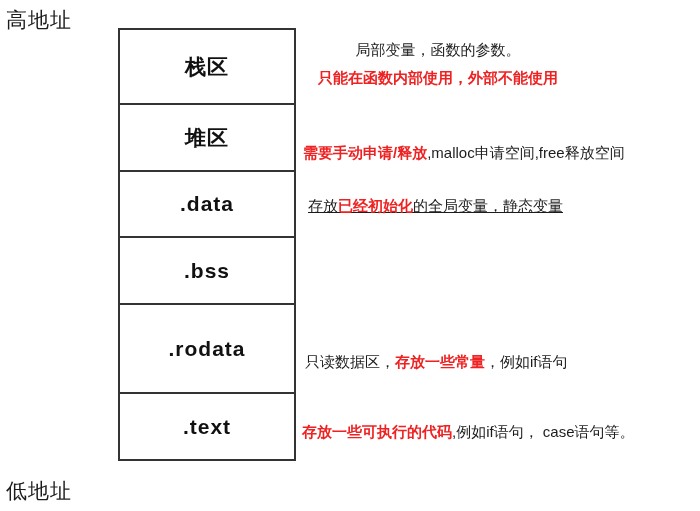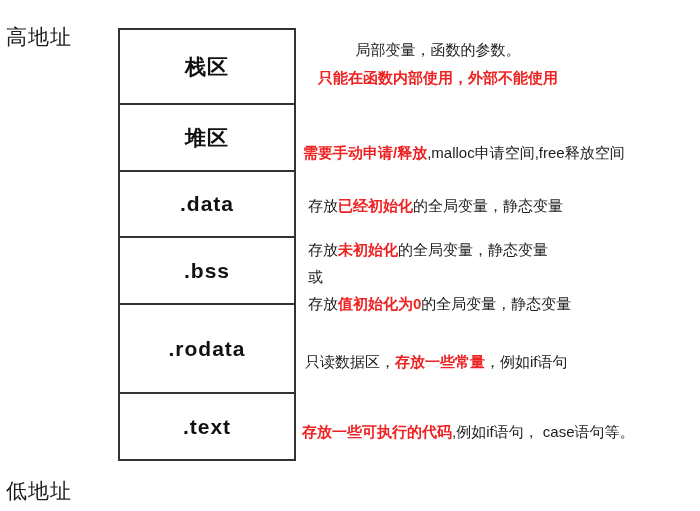--- a/index.html
+++ b/index.html
@@ -19,21 +19,21 @@
   }
   .stage { position: absolute; inset: 0; width: 700px; height: 511px; }
 
   .addr-label {
     position: absolute;
     left: 6px;
     font-size: 21px;
     color: var(--ink);
     letter-spacing: 1px;
   }
-  .addr-high { top: 23px; }
+  .addr-high { top: 6px; }
   .addr-low  { top: 477px; }
 
   .mem-column {
     position: absolute;
     left: 118px;
     top: 28px;
     width: 178px;
   }
   .mem-box {
     width: 178px;
@@ -60,21 +60,21 @@
   .note {
     position: absolute;
     font-size: 15px;
     line-height: 27px;
     white-space: nowrap;
     color: var(--ink);
   }
   .note .red { color: var(--red); font-weight: 700; }
   .note-stack  { left: 318px; top: 36px;  line-height: 28px; text-align: center; }
   .note-heap   { left: 303px; top: 139px; }
-  .note-data   { left: 308px; top: 192px; }
+  .note-data   { left: 308px; top: 192px; text-decoration: underline; }
   .note-bss    { left: 308px; top: 236px; }
   .note-rodata { left: 305px; top: 348px; }
   .note-text   { left: 302px; top: 418px; }
 </style>
 </head>
 <body>
 
 <div class="stage">
 
   <div class="addr-label addr-high">高地址</div>
@@ -107,25 +107,20 @@
   </div>
 
   <div class="note note-heap">
     <span class="red">需要手动申请/释放</span><span>,malloc申请空间,free释放空间</span>
   </div>
 
   <div class="note note-data">
     <span>存放</span><span class="red">已经初始化</span><span>的全局变量，静态变量</span>
   </div>
 
-  <div class="note note-bss">
-    <div><span>存放</span><span class="red">未初始化</span><span>的全局变量，静态变量</span></div>
-    <div>或</div>
-    <div><span>存放</span><span class="red">值初始化为0</span><span>的全局变量，静态变量</span></div>
-  </div>
 
   <div class="note note-rodata">
     <span>只读数据区，</span><span class="red">存放一些常量</span><span>，例如if语句</span>
   </div>
 
   <div class="note note-text">
     <span class="red">存放一些可执行的代码</span><span>,例如if语句， case语句等。</span>
   </div>
 
 </div>

